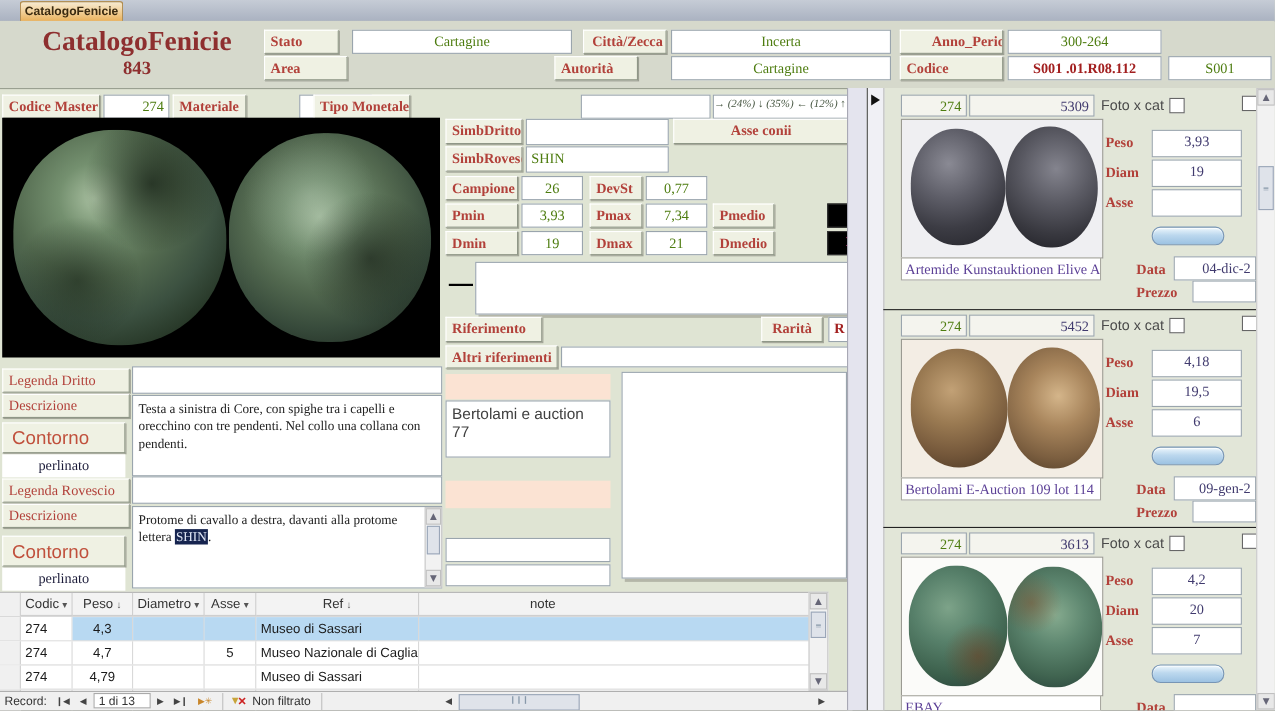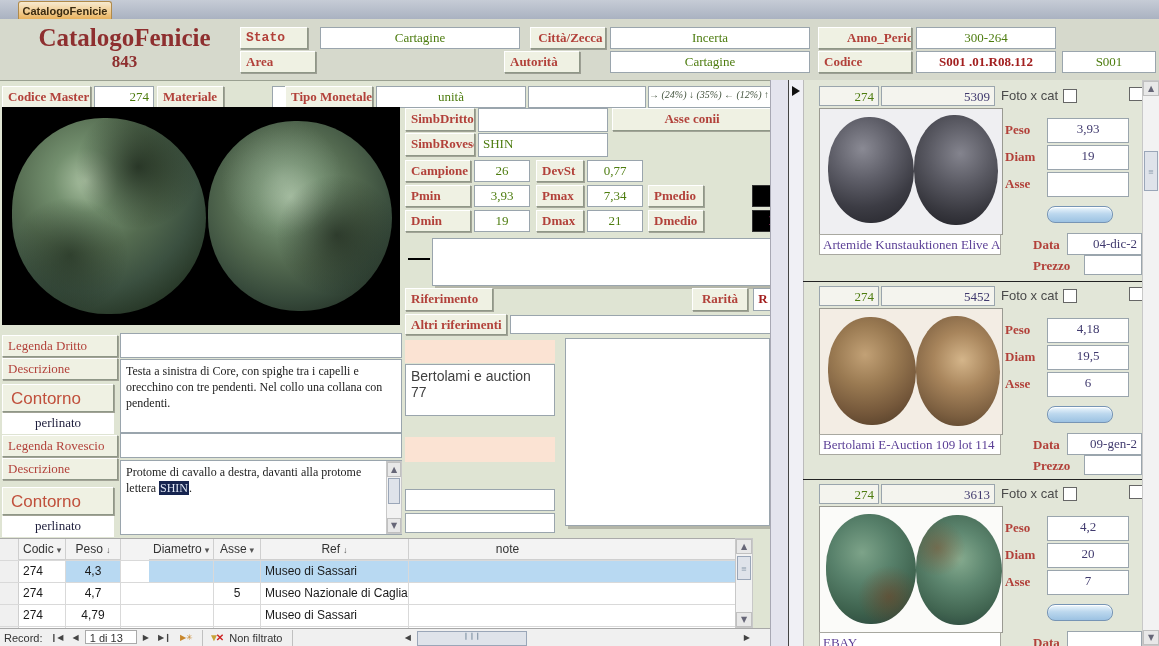--- a/index.html
+++ b/index.html
@@ -67,21 +67,21 @@
   .grow{display:flex;height:21px;border-bottom:1px solid #d9d9d9;}
   .gcell{border-right:1px solid #d9d9d9;box-sizing:border-box;padding:3px 4px 0 4px;overflow:hidden;white-space:nowrap;}
   .ghead{background:#f3f3f3;color:#333;}
   .ghead .gcell{border-right:1px solid #cfcfcf;border-bottom:1px solid #cfcfcf;text-align:center;position:relative;}
   .gsel{width:18px;background:#f0f0f0;border-right:1px solid #cfcfcf;flex:none;}
   .hlrow .gcell{background:#b8d9f2;}
   .hlrow .gcell.c-codice{background:#fff;}
   .sorticon{font-size:9px;color:#555;margin-left:3px;}
   .c-codice{width:47px;flex:none;}
   .c-peso{width:55px;flex:none;text-align:center;}
-  .c-diametro{width:65px;flex:none;margin-left:28px;}
+  .c-diametro{width:65px;flex:none;}
   .c-asse{width:47px;flex:none;text-align:center;}
   .c-ref{width:148px;flex:none;}
   .c-note{flex:1;}
   
   .recnav{position:absolute;left:0;top:628px;width:775px;height:18px;background:#f0f0f0;border-top:1px solid #a8a8a8;
           font:11px "Liberation Sans",sans-serif;color:#333;}
   .recnav span{display:inline-block;vertical-align:top;}
   .navbtn{font-size:8px;color:#444;padding:4px 3px 0 3px;}
   .navbox{background:#fff;border:1px solid #aaa;width:52px;height:14px;margin-top:1px;padding:1px 0 0 4px;box-sizing:border-box;}
   .vsep{border-left:1px solid #c0c0c0;height:16px;margin:1px 3px 0 3px;}
@@ -106,41 +106,40 @@
 <div id="root">
 
   <div class="tabbar">
     <div class="tab">CatalogoFenicie</div>
   </div>
 
   <div class="header"></div>
   <div class="title">CatalogoFenicie</div>
   <div class="bignum">843</div>
 
-  <div class="lbl" style="left:240px;top:27px;width:68px;height:22px;font-family:Liberation Mono, monospace;">Stato</div>
+  <div class="lbl" style="left:240px;top:27px;width:68px;height:22px;">Stato</div>
   <div class="inp" style="left:320px;top:27px;width:200px;height:22px;">Cartagine</div>
   <div class="lbl" style="left:240px;top:51px;width:76px;height:22px;">Area</div>
 
   <div class="lbl" style="left:530px;top:27px;width:76px;height:22px;text-align:center;">Città/Zecca</div>
   <div class="inp" style="left:610px;top:27px;width:200px;height:22px;">Incerta</div>
   <div class="lbl" style="left:504px;top:51px;width:76px;height:22px;">Autorità</div>
   <div class="inp" style="left:610px;top:51px;width:200px;height:22px;">Cartagine</div>
 
   <div class="lbl" style="left:818px;top:27px;width:94px;height:22px;padding-left:28px;">Anno_Periodo</div>
   <div class="inp" style="left:916px;top:27px;width:140px;height:22px;">300-264</div>
   <div class="lbl" style="left:818px;top:51px;width:94px;height:22px;">Codice</div>
   <div class="inp red" style="left:916px;top:51px;width:140px;height:22px;">S001 .01.R08.112</div>
   <div class="inp" style="left:1062px;top:51px;width:94px;height:22px;">S001</div>
 
   <div class="lbl" style="left:2px;top:86px;width:89px;height:22px;">Codice Master</div>
   <div class="inp right" style="left:94px;top:86px;width:60px;height:22px;">274</div>
   <div class="lbl" style="left:157px;top:86px;width:67px;height:22px;">Materiale</div>
   <div class="inp" style="left:227px;top:86px;width:66px;height:22px;margin-left:45px;">AE</div>
   <div class="lbl" style="left:285px;top:86px;width:88px;height:22px;">Tipo Monetale</div>
-  <div class="inp" style="left:376px;top:86px;width:150px;height:22px;">unità</div>
   <div class="inp" style="left:528px;top:86px;width:118px;height:22px;"></div>
   <div class="inp arrowsline" style="left:648px;top:86px;width:124px;height:22px;font-size:10px;">→ (24%)  ↓ (35%) ← (12%) ↑ (29%)</div>
 
   <div class="coinbox" style="left:2px;top:107px;width:398px;height:218px;">
     <div class="coin coinA" style="left:10px;top:11px;width:194px;height:196px;"></div>
     <div class="coin coinB" style="left:206px;top:14px;width:184px;height:190px;"></div>
   </div>
 
   <div class="lbl" style="left:405px;top:108px;width:70px;height:23px;">SimbDritto</div>
   <div class="inp left" style="left:478px;top:108px;width:130px;height:24px;"></div>

